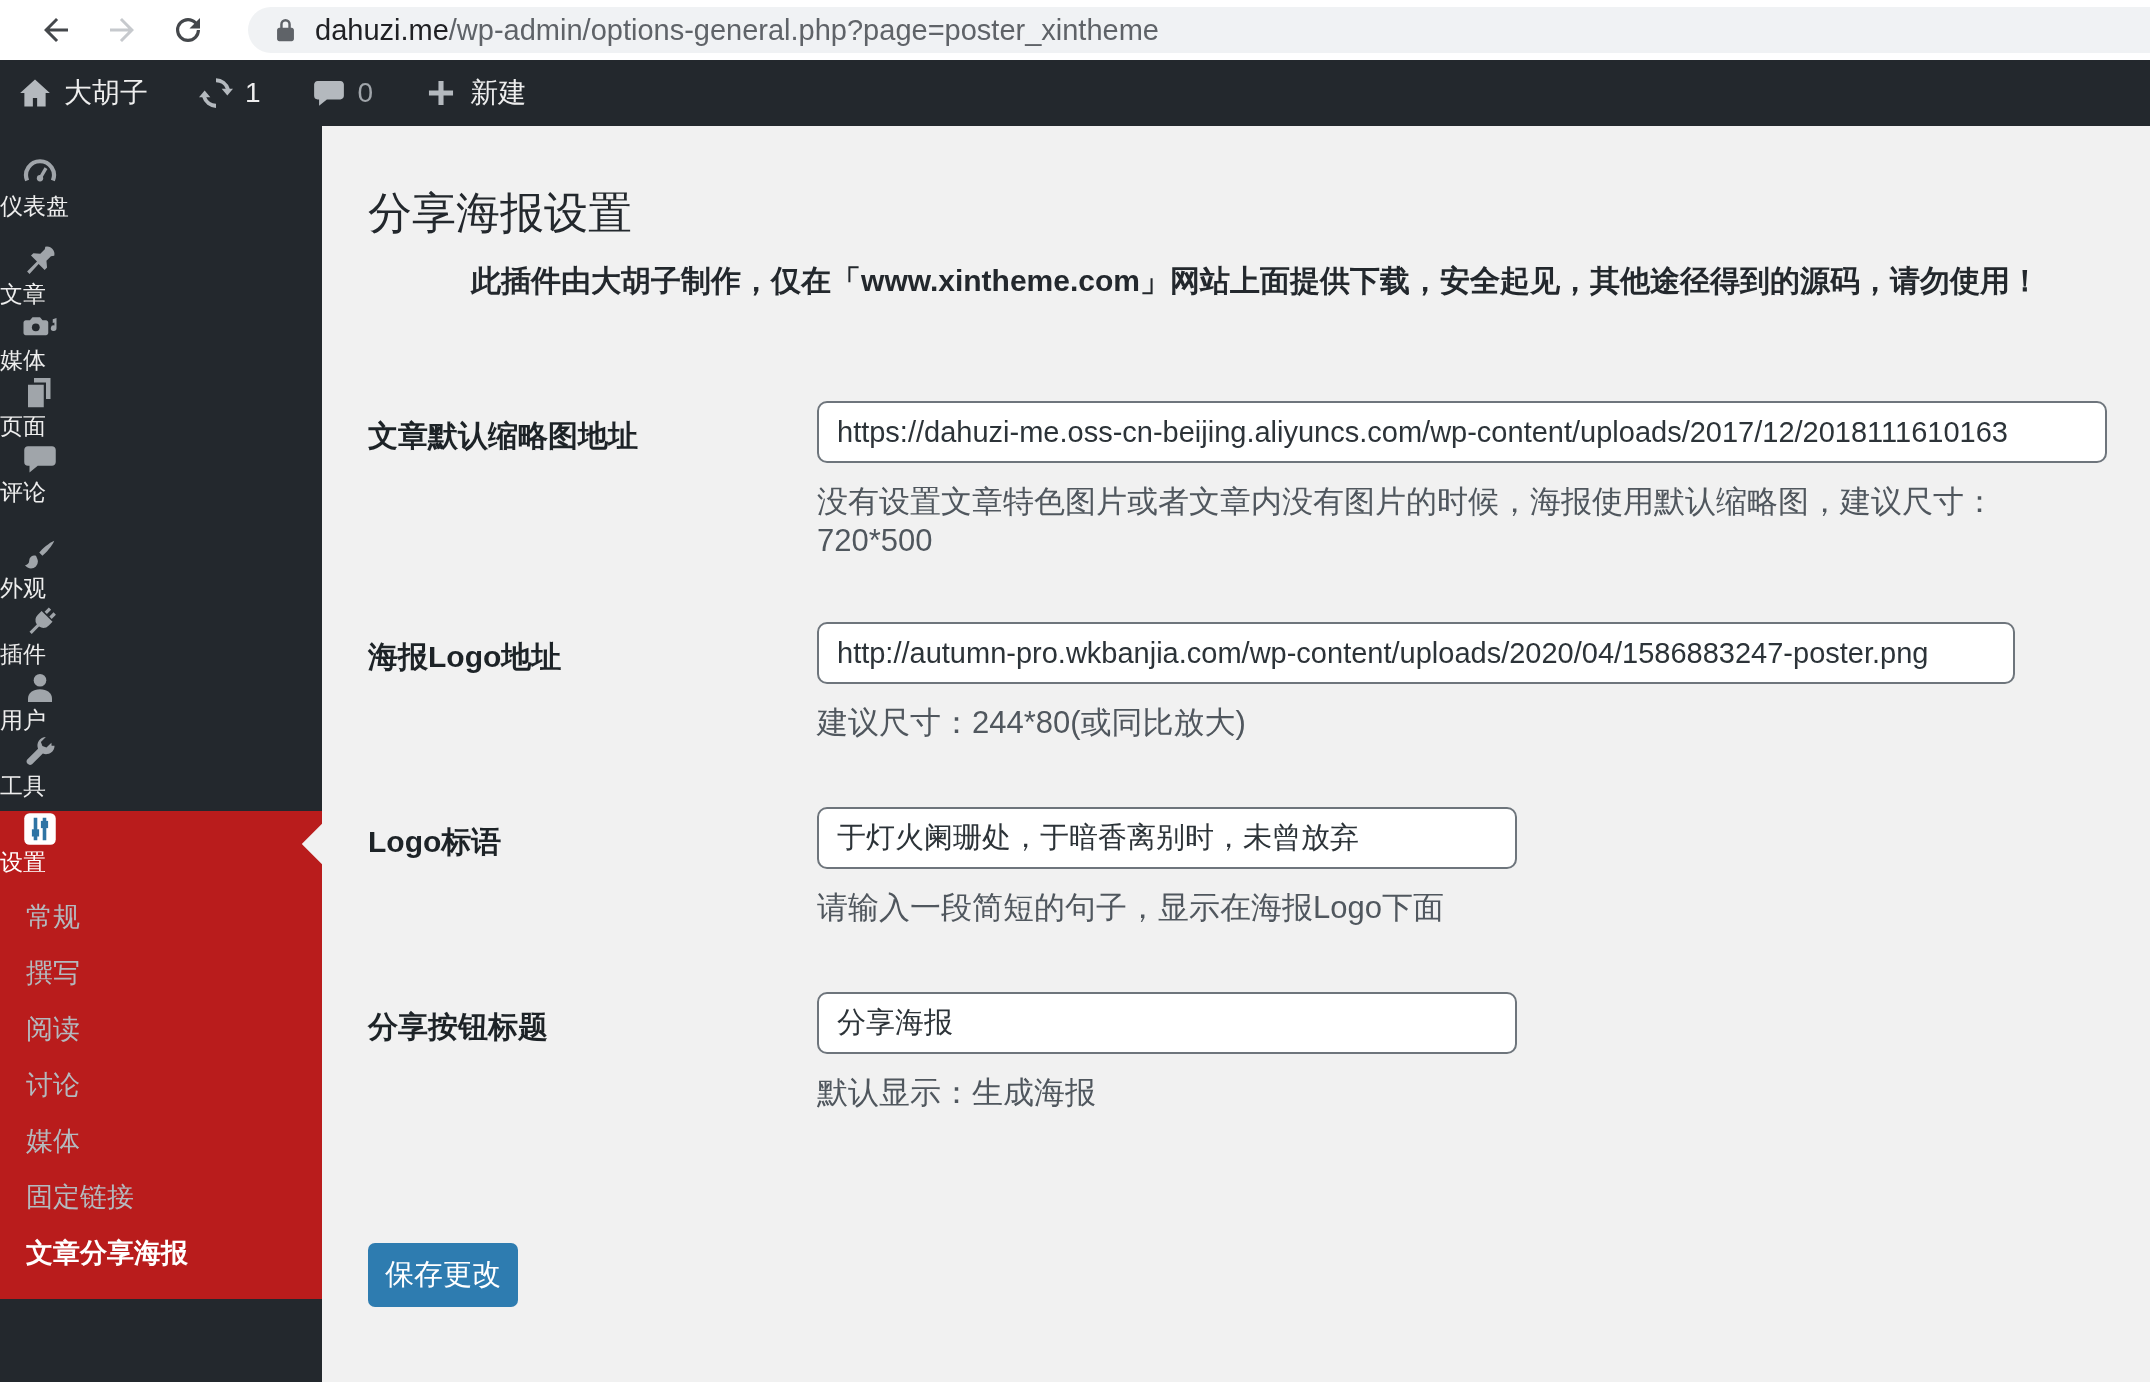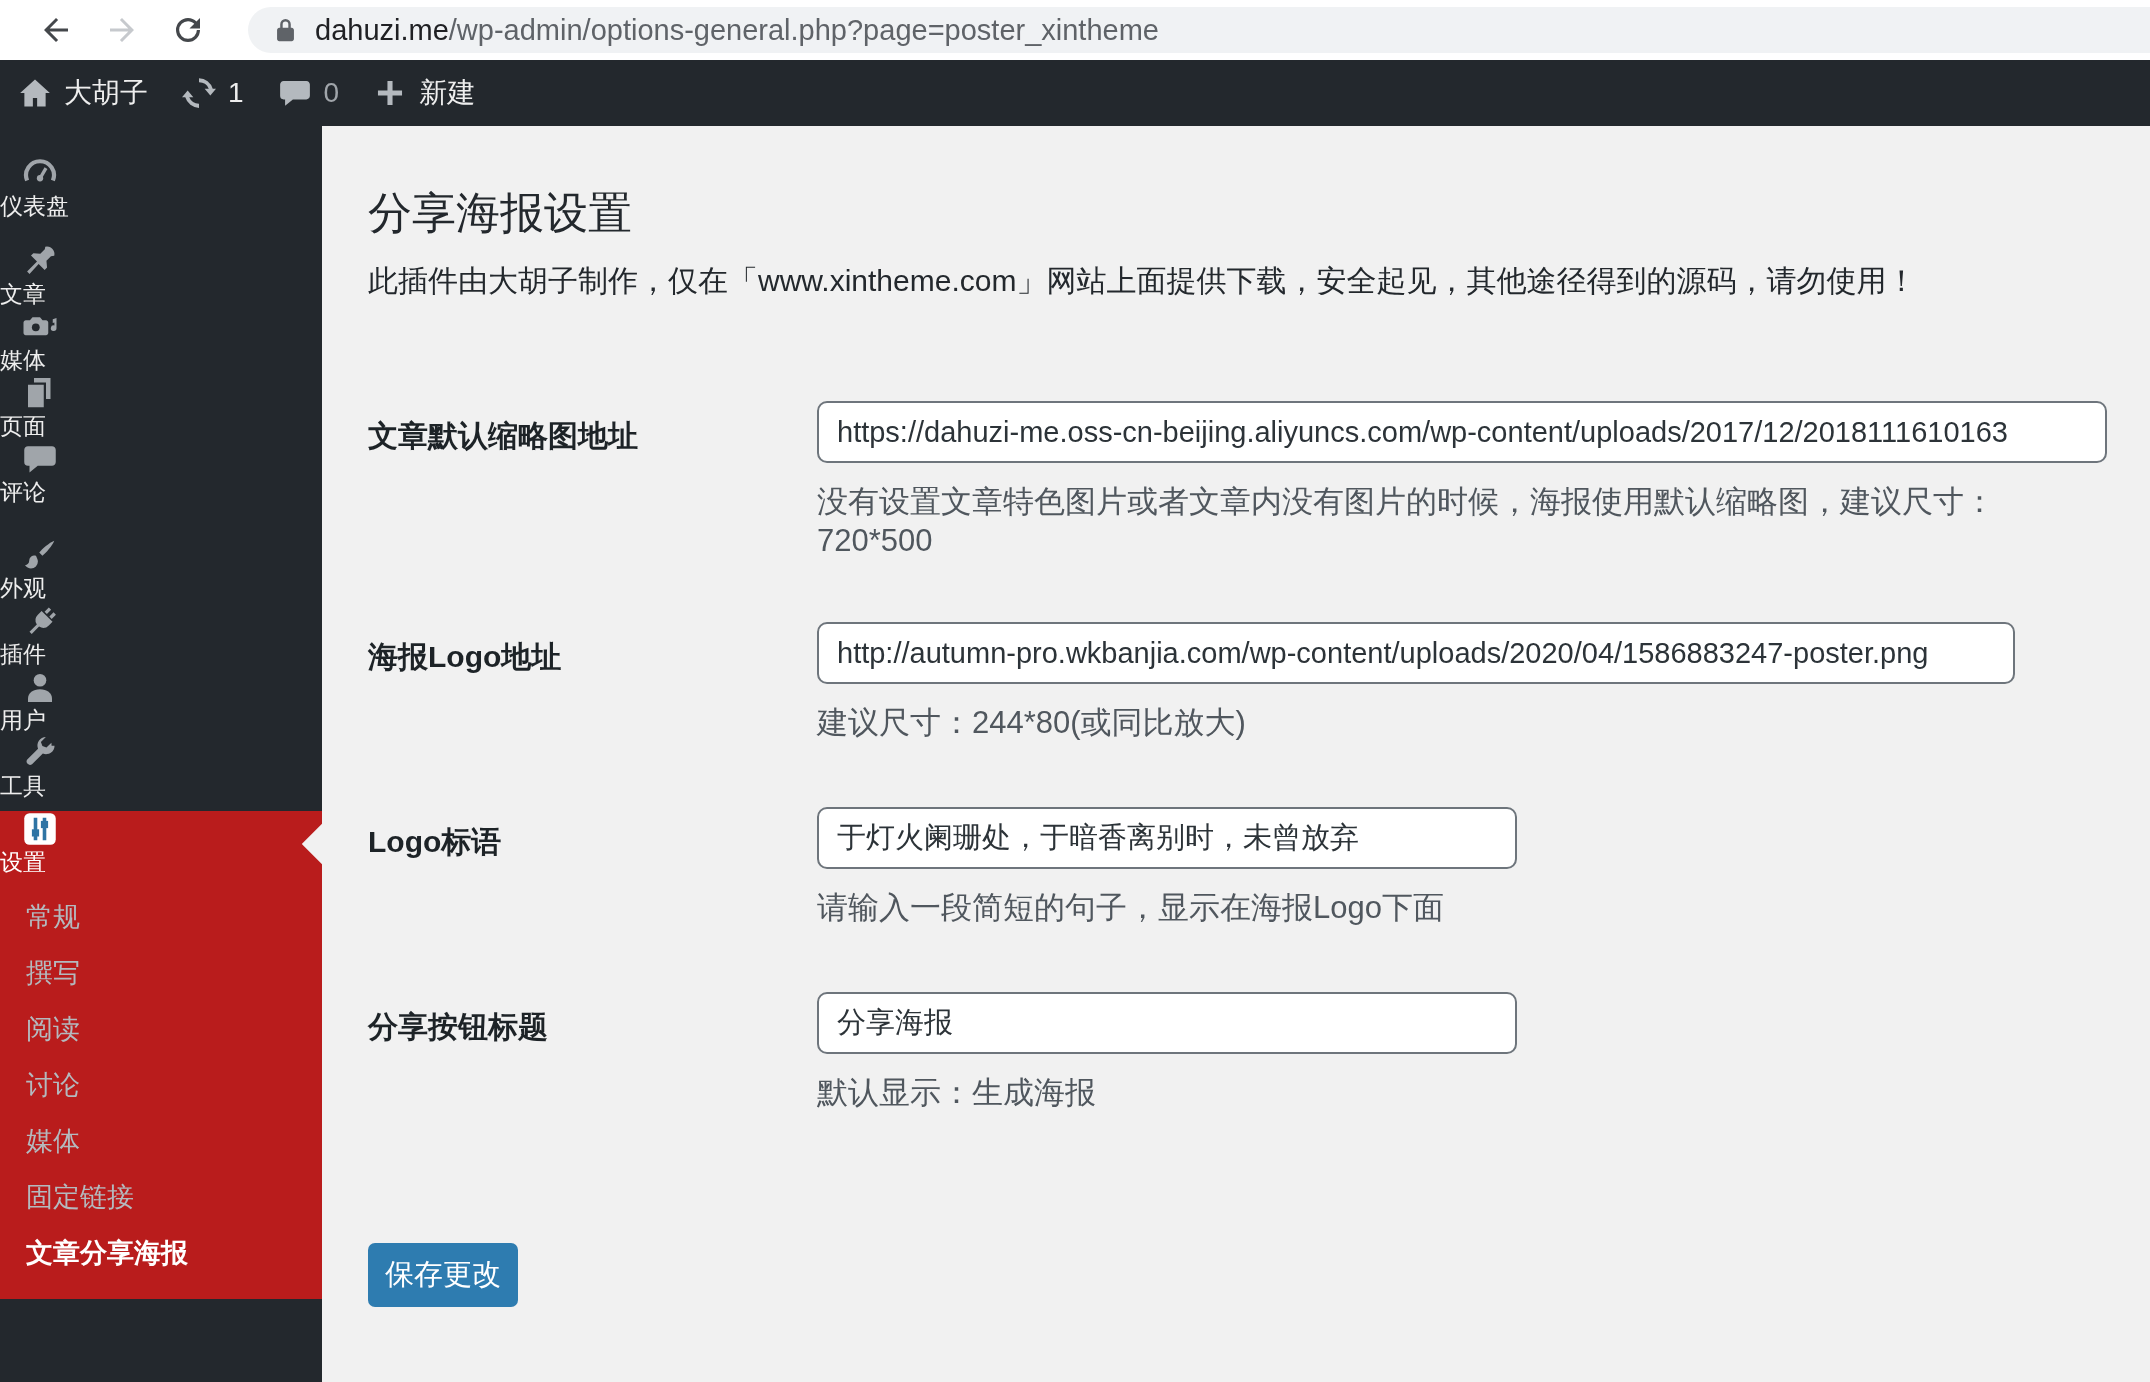--- a/index.html
+++ b/index.html
@@ -18,21 +18,21 @@
     flex:1; height:46px; margin-left:12px; margin-right:-26px;
     background:#f0f2f4; border-radius:23px;
     display:flex; align-items:center; padding-left:24px;
     font-size:29px; white-space:nowrap; overflow:hidden;
   }
   .lock { width:27px; height:27px; color:#5f6368; margin-right:16px; flex:0 0 auto; }
   .lock svg { width:100%; height:100%; display:block; }
   .url-host { color:#202124; }
   .url-path { color:#5f6368; }
   
-  .admin-bar { height:66px; background:#23282d; display:flex; align-items:center; color:#eeeeee; font-size:28px; padding-left:18px; }
+  .admin-bar { height:66px; background:#23282d; display:flex; align-items:center; color:#eeeeee; font-size:28px; padding-left:18px;gap:17px; }
   .ab-group { display:flex; align-items:center; margin-right:34px; cursor:pointer; }
   .ab-icon { width:34px; height:34px; color:#b4b9be; margin-right:12px; }
   .ab-icon svg { width:100%; height:100%; display:block; }
   .ab-count-dim { color:#a0a5aa; }
   
   .layout { display:flex; height:1256px; }
   .sidebar { width:322px; background:#23282d; flex:0 0 auto; display:flex; flex-direction:column; }
   .menu { padding-top:29px; }
   .menu-item { height:66px; display:flex; align-items:flex-start; color:#eeeeee; font-size:23px; cursor:pointer; position:relative;flex-direction:column; }
   .menu-icon { width:36px; height:36px; margin:0 17px 0 22px; color:#a0a5aa; flex:0 0 auto; }
@@ -44,21 +44,21 @@
     width:30px; height:30px; background:#f1f1f1;
     transform:translateY(-50%) rotate(45deg);
   }
   .submenu { background:#b91c1c; padding:12px 0 18px 0; }
   .submenu-item { height:56px; line-height:56px; padding-left:26px; color:#b4b9be; font-size:27px; cursor:pointer; }
   .submenu-item.current { color:#ffffff; font-weight:bold; }
   .sidebar-fill { flex:1; background:#23282d; }
   
   .main { flex:1; background:#f1f1f1; padding:64px 110px 0 46px; color:#23282d; overflow:hidden; }
   .page-title { font-size:44px; font-weight:400; margin:0 0 28px 0; line-height:1.05; color:#23282d; }
-  .notice { font-size:30px; font-weight:normal; margin:0; line-height:1.1; color:#23282d; }
+  .notice { font-size:30px; font-weight:bold; margin:0; line-height:1.1; color:#23282d;text-align:right; }
   .settings-form { margin-top:104px; }
   .form-row { display:flex; margin-bottom:63px; }
   .row-label { width:449px; min-width:449px; padding-top:15px; font-size:30px; font-weight:bold; color:#1d2327; }
   .text-input {
     height:62px; border:2px solid #6e757c; border-radius:10px; background:#ffffff;
     font-size:29px; padding:0 18px; color:#2c3338; font-family:inherit; outline:none;
   }
   .w-xl { width:1290px; } .w-lg { width:1198px; } .w-md { width:700px; }
   .hint { margin-top:18px; font-size:31px; color:#50575e; }
   .save-btn {

